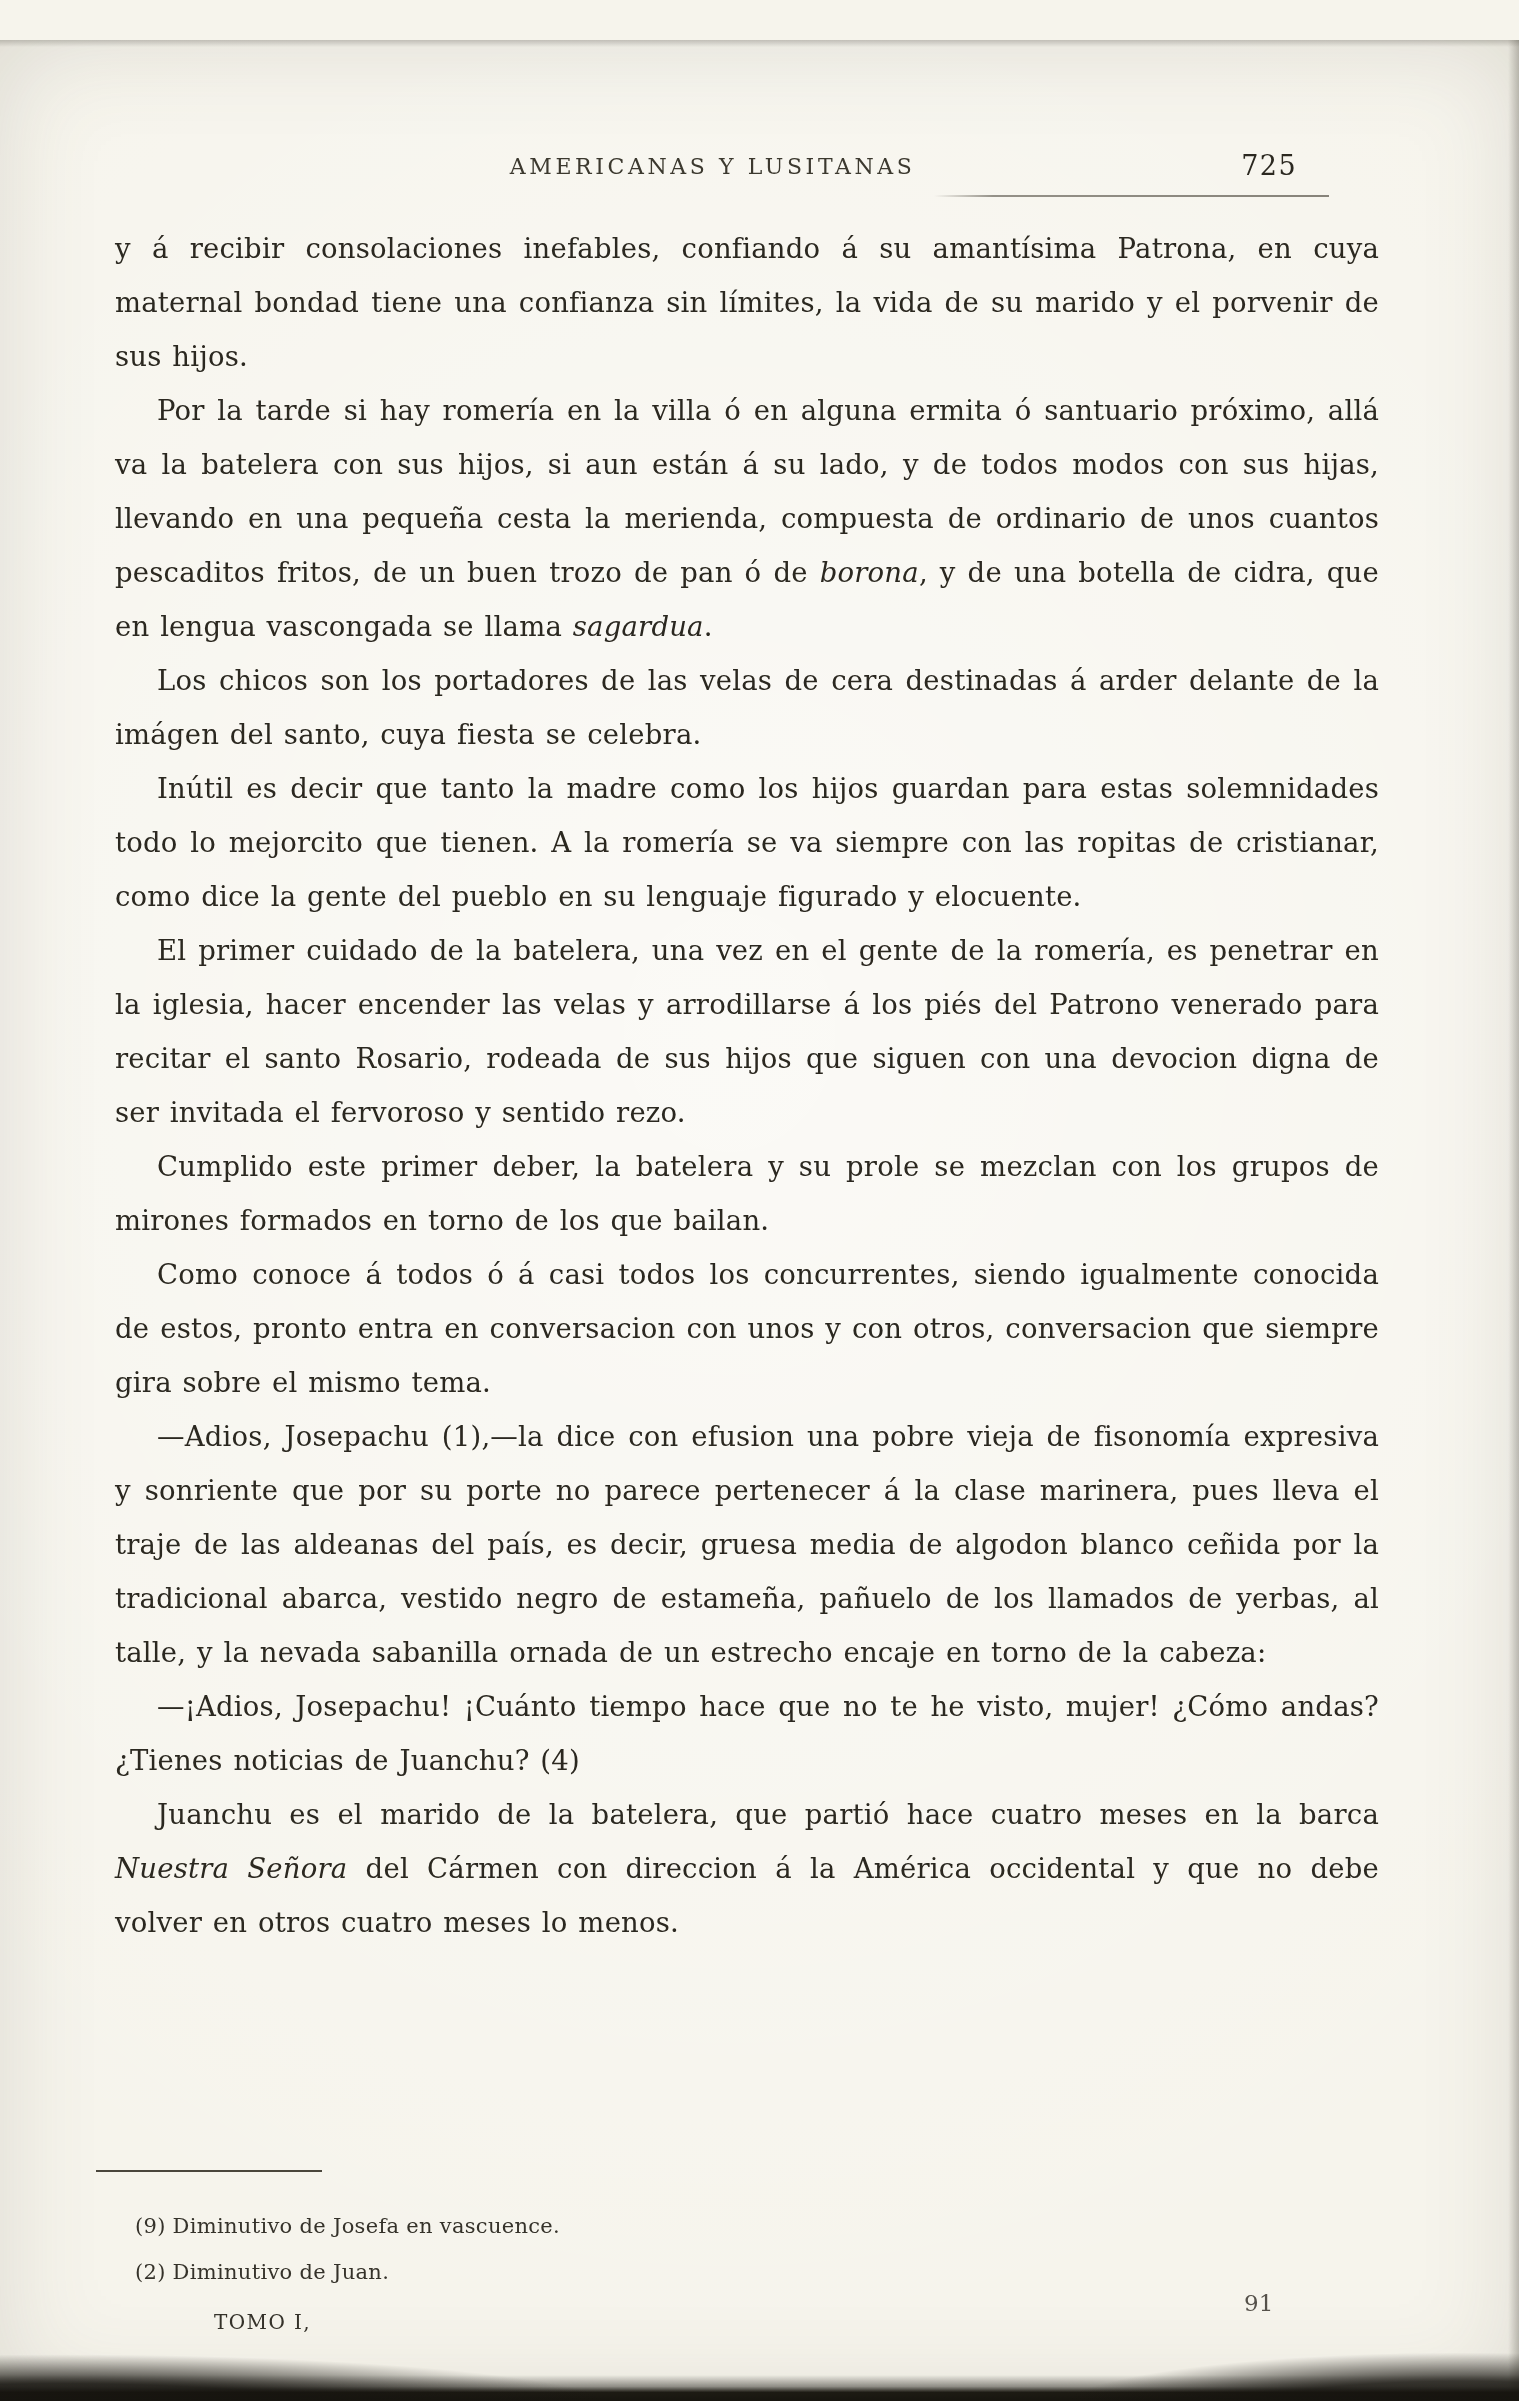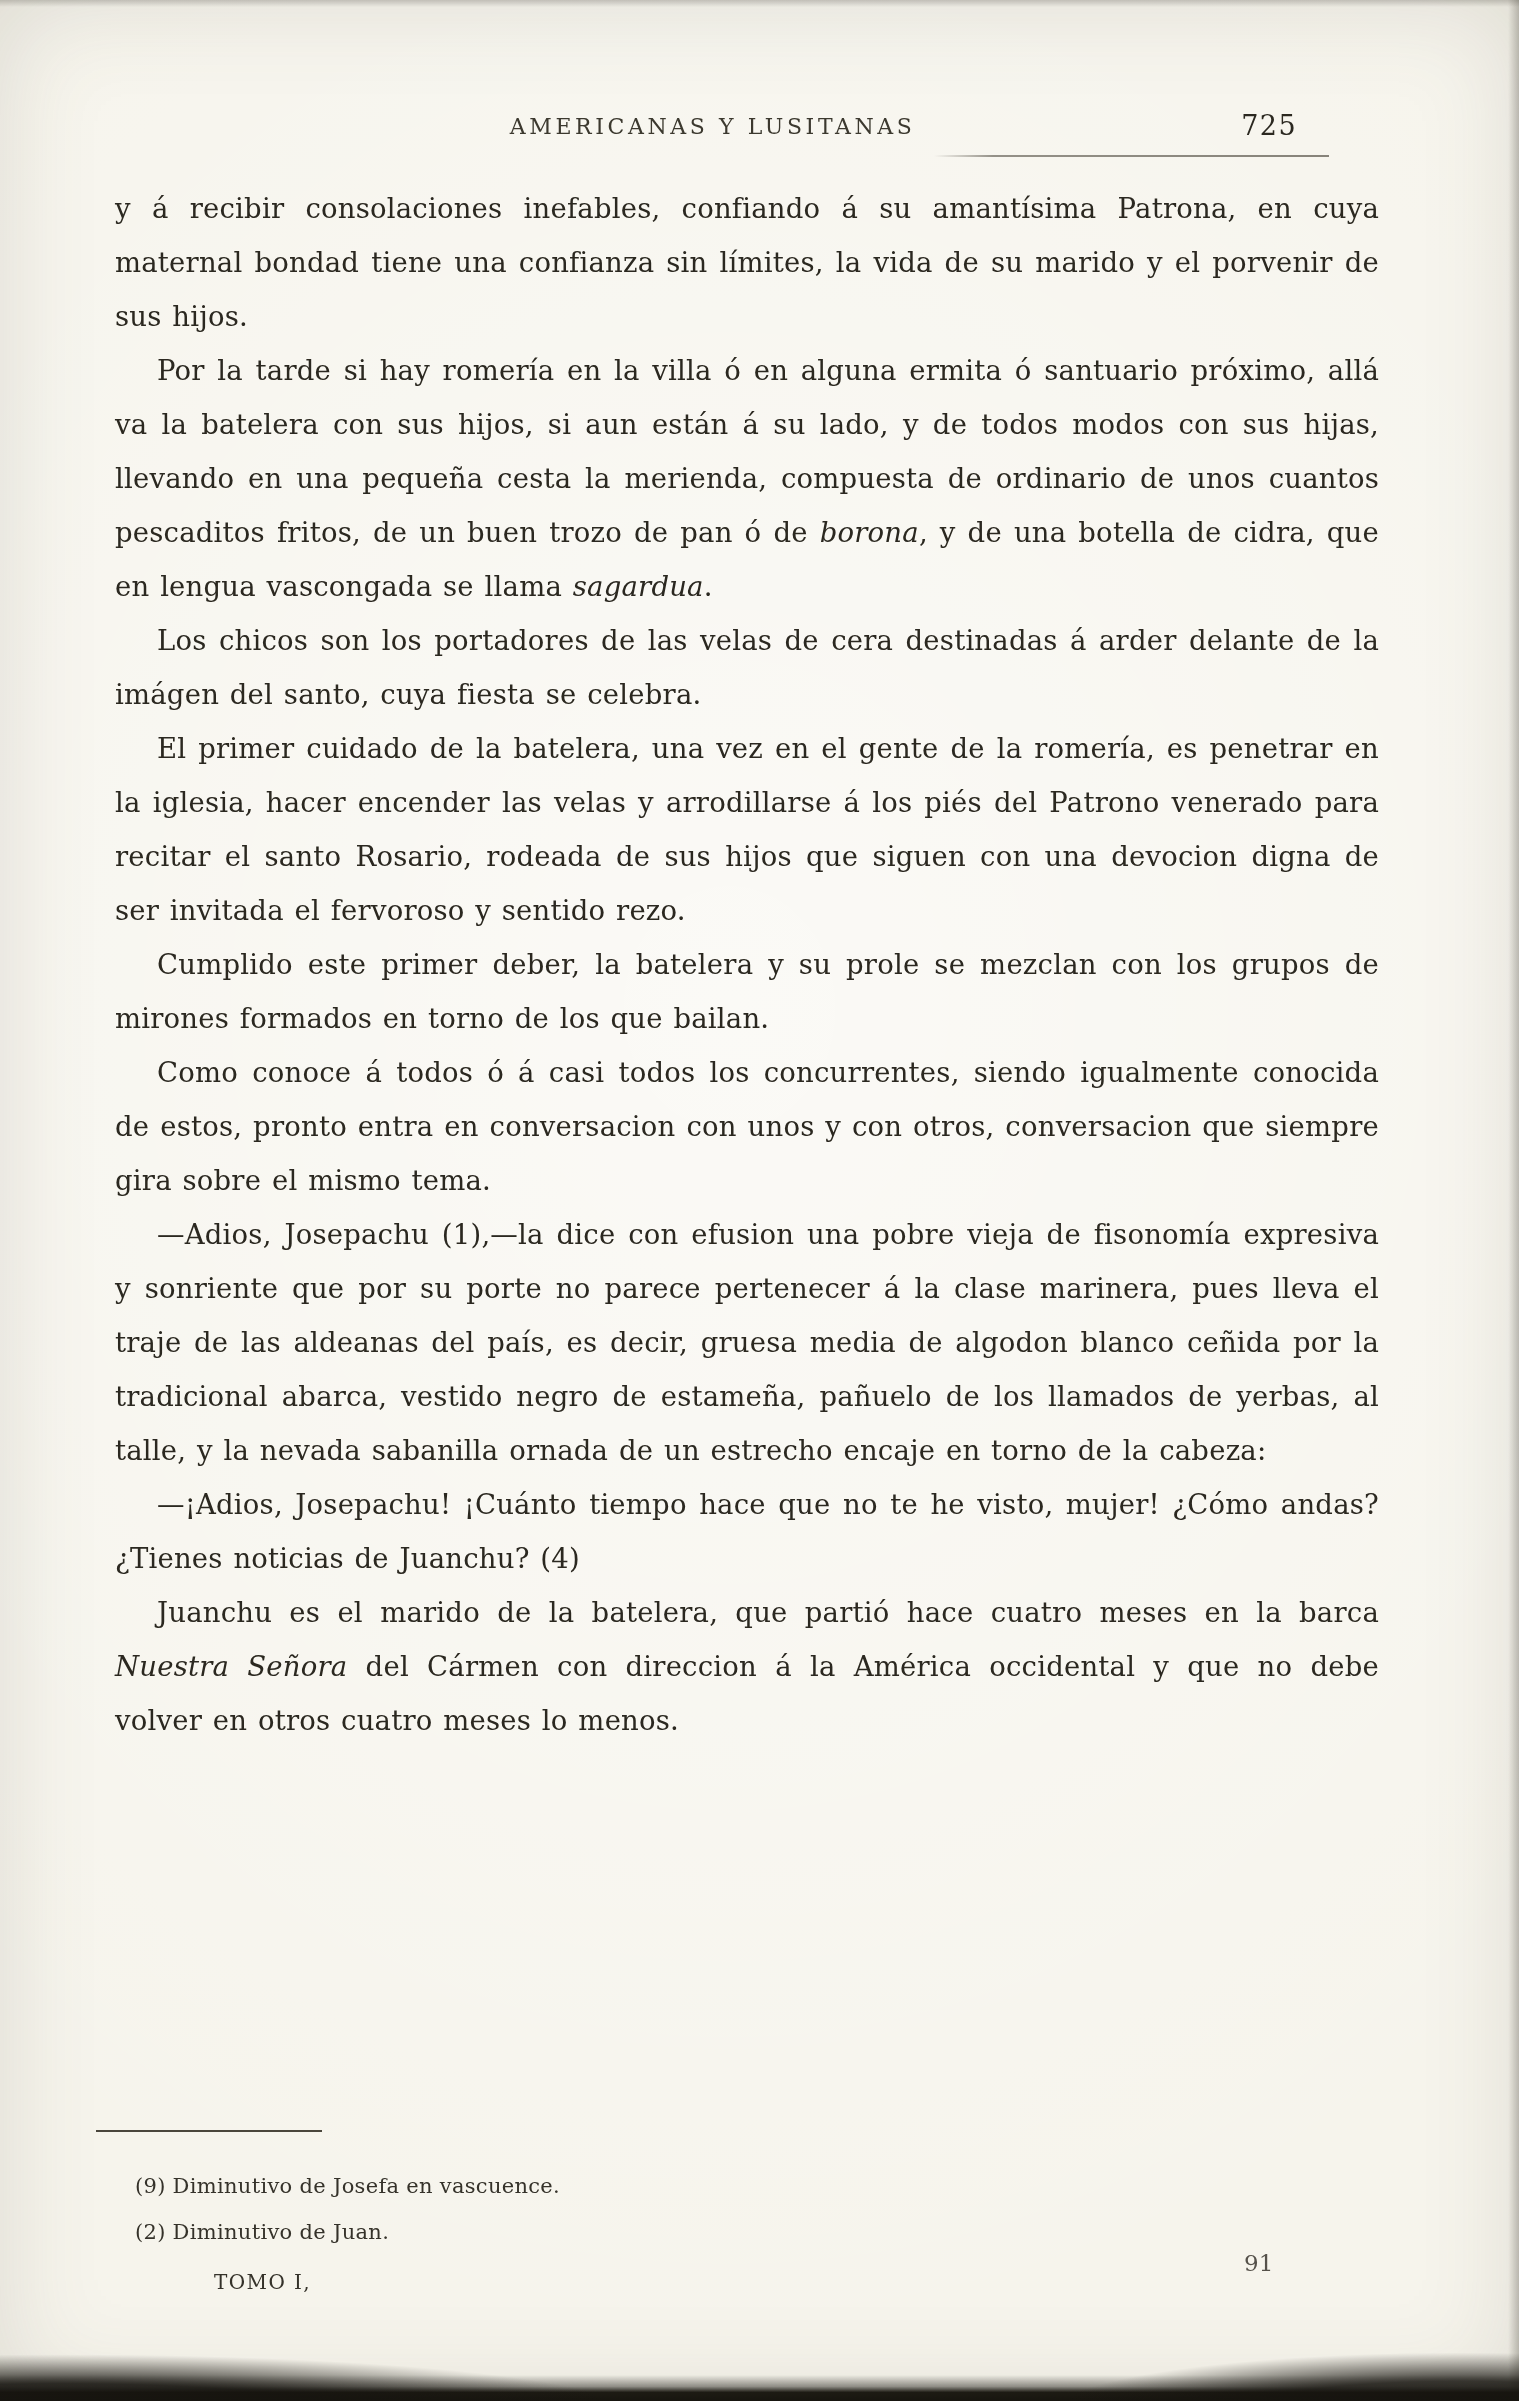--- a/index.html
+++ b/index.html
@@ -16,20 +16,21 @@
     font-family:"DejaVu Serif","Liberation Serif",serif;
     position:relative;
     overflow:hidden;
   }
   .page{
     position:absolute;inset:0;
     background:
       radial-gradient(130% 95% at 48% 42%, rgba(255,255,255,.55) 0%, rgba(255,255,255,0) 60%),
       var(--paper);
     box-shadow:inset 0 0 101px rgba(95,88,70,.16);
+    margin-top:40px;
   }
   
   .edge-bottom{
     position:absolute;left:0;right:0;bottom:0;height:51px;pointer-events:none;
     background:
       radial-gradient(60% 180% at 4% 120%, rgba(22,20,15,.85) 30%, rgba(22,20,15,0) 62%),
       radial-gradient(45% 200% at 96% 125%, rgba(22,20,15,.8) 32%, rgba(22,20,15,0) 60%),
       linear-gradient(to top, #17150f 0px, #1d1b14 8.7px, rgba(29,27,20,.45) 14.5px, rgba(29,27,20,0) 26px);
   }
   .edge-right{
@@ -99,20 +100,21 @@
   <div class="header">
     <div class="header-title">AMERICANAS Y LUSITANAS</div>
     <div class="page-num">725</div>
     <div class="header-rule"></div>
   </div>
 
   <div class="text-col">
       <p class="para"><span>y á recibir consolaciones inefables, confiando á su amantísima Patrona, en cuya maternal bondad tiene una confianza sin límites, la vida de su marido y el porvenir de sus hijos.</span></p>
       <p class="para indent"><span>Por la tarde si hay romería en la villa ó en alguna ermita ó santuario próximo, allá va la batelera con sus hijos, si aun están á su lado, y de todos modos con sus hijas, llevando en una pequeña cesta la merienda, compuesta de ordinario de unos cuantos pescaditos fritos, de un buen trozo de pan ó de </span><i>borona</i><span>, y de una botella de cidra, que en lengua vascongada se llama </span><i>sagardua</i><span>.</span></p>
       <p class="para indent"><span>Los chicos son los portadores de las velas de cera destinadas á arder delante de la imágen del santo, cuya fiesta se celebra.</span></p>
+      <p class="para indent"><span>Inútil es decir que tanto la madre como los hijos guardan para estas solemnidades todo lo mejorcito que tienen. A la romería se va siempre con las ropitas de cristianar, como dice la gente del pueblo en su lenguaje figurado y elocuente.</span></p>
       <p class="para indent"><span>El primer cuidado de la batelera, una vez en el gente de la romería, es penetrar en la iglesia, hacer encender las velas y arrodillarse á los piés del Patrono venerado para recitar el santo Rosario, rodeada de sus hijos que siguen con una devocion digna de ser invitada el fervoroso y sentido rezo.</span></p>
       <p class="para indent"><span>Cumplido este primer deber, la batelera y su prole se mezclan con los grupos de mirones formados en torno de los que bailan.</span></p>
       <p class="para indent"><span>Como conoce á todos ó á casi todos los concurrentes, siendo igualmente conocida de estos, pronto entra en conversacion con unos y con otros, conversacion que siempre gira sobre el mismo tema.</span></p>
       <p class="para indent"><span>—Adios, Josepachu (1),—la dice con efusion una pobre vieja de fisonomía expresiva y sonriente que por su porte no parece pertenecer á la clase marinera, pues lleva el traje de las aldeanas del país, es decir, gruesa media de algodon blanco ceñida por la tradicional abarca, vestido negro de estameña, pañuelo de los llamados de yerbas, al talle, y la nevada sabanilla ornada de un estrecho encaje en torno de la cabeza:</span></p>
       <p class="para indent"><span>—¡Adios, Josepachu! ¡Cuánto tiempo hace que no te he visto, mujer! ¿Cómo andas? ¿Tienes noticias de Juanchu? (4)</span></p>
       <p class="para indent"><span>Juanchu es el marido de la batelera, que partió hace cuatro meses en la barca </span><i>Nuestra Señora</i><span> del Cármen con direccion á la América occidental y que no debe volver en otros cuatro meses lo menos.</span></p>
     </div>
 
   <div class="footnote-rule"></div>
 

